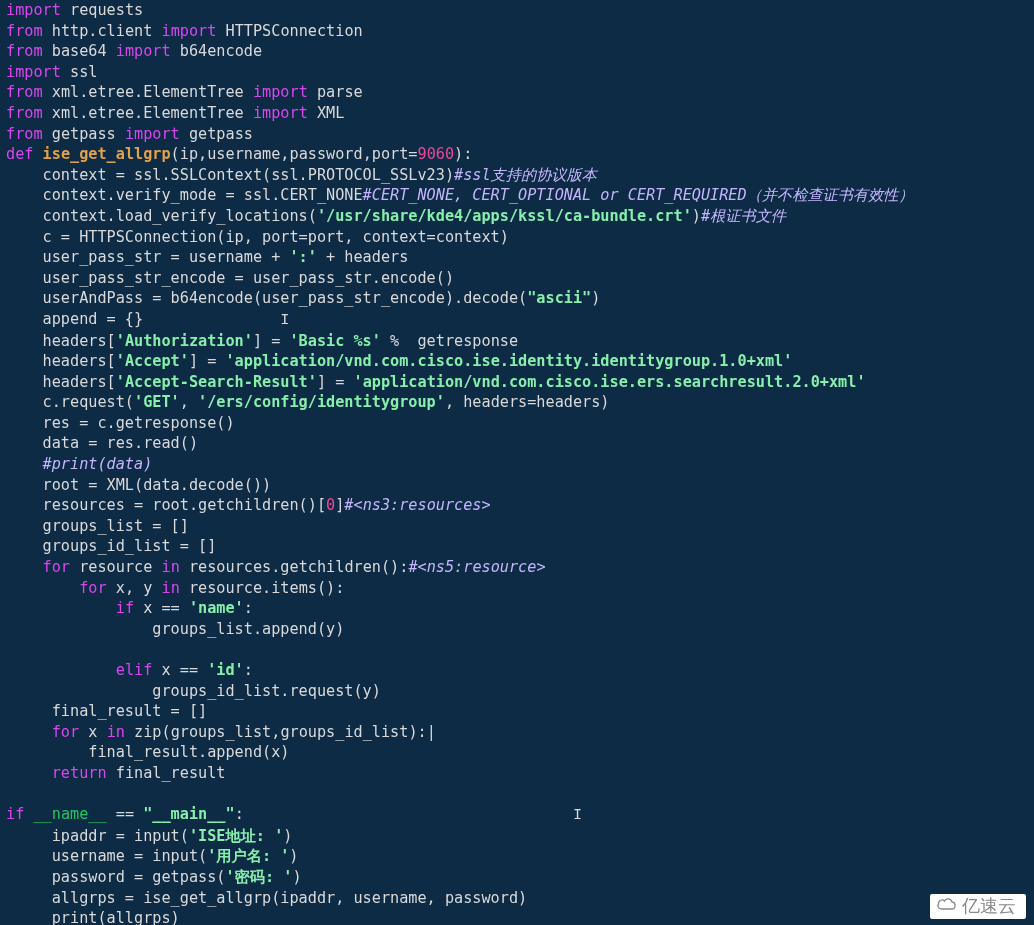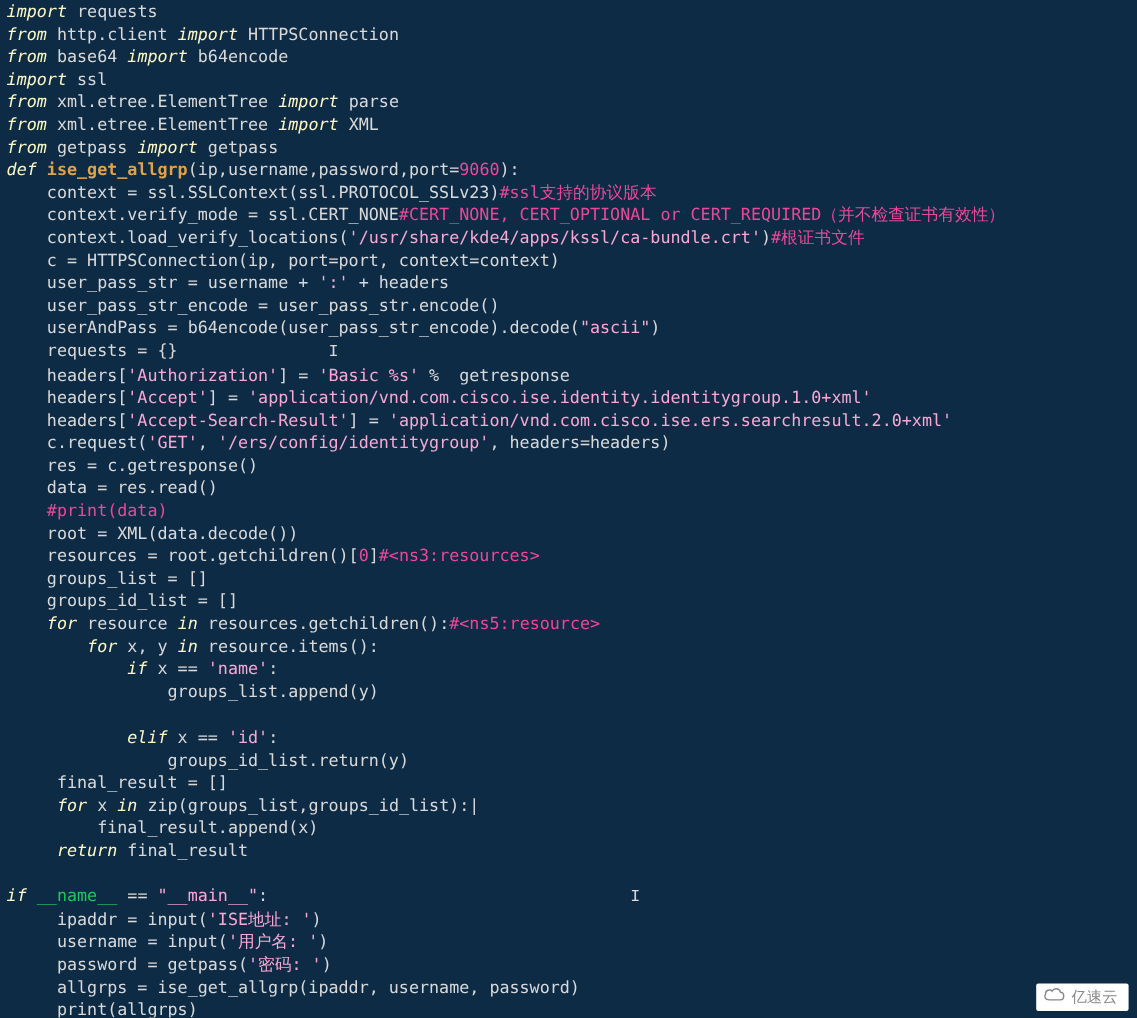--- a/index.html
+++ b/index.html
@@ -13,35 +13,35 @@
     line-height: 20.6px;
     overflow: hidden;
     position: relative;
   }
   pre#code-block {
     margin: 0;
     padding: 0 6px 0 6px;
     white-space: pre;
     color: #d9d9d9;
   }
-  .kw  { color: #fef9c3; font-style: italic; }
-  .str { color: #f9a8d4; }    
+  .kw  { color: #d946ef; }
+  .str { color: #86efac; font-weight: bold; }    
   .num { color: #ec4899; }    
-  .cmt { color: #ec4899; }
+  .cmt { color: #c4b5fd; font-style: italic; }
   .name{ color: #d9d9d9; }
   .yel { color: #e2a24a; font-weight: bold; }
   .paren { color: #d9d9d9; }
   .white { color: #22c55e; }
   .watermark {
     position: absolute;
     right: 8px;
     bottom: 6px;
     background: #ffffff;
     color: #888;
-    font-size: 14px;
+    font-size: 18px;
     font-family: sans-serif;
     padding: 2px 10px 2px 32px;
     border-radius: 2px;
     display: flex;
     align-items: center;
   }
   .watermark svg {
     position: absolute;
     left: 6px;
     top: 2px;
@@ -62,39 +62,39 @@
 <span class="kw">from</span> <span class="name">xml.etree.ElementTree</span> <span class="kw">import</span> <span class="name">XML</span>
 <span class="kw">from</span> <span class="name">getpass</span> <span class="kw">import</span> <span class="name">getpass</span>
 <span class="kw">def</span> <span class="yel">ise_get_allgrp</span><span class="paren">(</span><span class="name">ip,username,password,port=</span><span class="num">9060</span><span class="paren">):</span>
     <span class="name">context = ssl.SSLContext(ssl.PROTOCOL_SSLv23)</span><span class="cmt">#ssl支持的协议版本</span>
     <span class="name">context.verify_mode = ssl.CERT_NONE</span><span class="cmt">#CERT_NONE, CERT_OPTIONAL or CERT_REQUIRED（并不检查证书有效性）</span>
     <span class="name">context.load_verify_locations(</span><span class="str">'/usr/share/kde4/apps/kssl/ca-bundle.crt'</span><span class="name">)</span><span class="cmt">#根证书文件</span>
     <span class="name">c = HTTPSConnection(ip, port=port, context=context)</span>
     <span class="name">user_pass_str = username + </span><span class="str">':'</span><span class="name"> + headers</span>
     <span class="name">user_pass_str_encode = user_pass_str.encode()</span>
     <span class="name">userAndPass = b64encode(user_pass_str_encode).decode(</span><span class="str">"ascii"</span><span class="name">)</span>
-    <span class="name">requests = {}</span>               <span class="caret-i">I</span>
+    <span class="name">append = {}</span>               <span class="caret-i">I</span>
     <span class="name">headers[</span><span class="str">'Authorization'</span><span class="name">] = </span><span class="str">'Basic %s'</span><span class="name"> %  getresponse</span>
     <span class="name">headers[</span><span class="str">'Accept'</span><span class="name">] = </span><span class="str">'application/vnd.com.cisco.ise.identity.identitygroup.1.0+xml'</span>
     <span class="name">headers[</span><span class="str">'Accept-Search-Result'</span><span class="name">] = </span><span class="str">'application/vnd.com.cisco.ise.ers.searchresult.2.0+xml'</span>
     <span class="name">c.request(</span><span class="str">'GET'</span><span class="name">, </span><span class="str">'/ers/config/identitygroup'</span><span class="name">, headers=headers)</span>
     <span class="name">res = c.getresponse()</span>
     <span class="name">data = res.read()</span>
     <span class="cmt">#print(data)</span>
     <span class="name">root = XML(data.decode())</span>
     <span class="name">resources = root.getchildren()[</span><span class="num">0</span><span class="name">]</span><span class="cmt">#&lt;ns3:resources&gt;</span>
     <span class="name">groups_list = []</span>
     <span class="name">groups_id_list = []</span>
     <span class="kw">for</span> <span class="name">resource</span> <span class="kw">in</span> <span class="name">resources.getchildren():</span><span class="cmt">#&lt;ns5:resource&gt;</span>
         <span class="kw">for</span> <span class="name">x, y</span> <span class="kw">in</span> <span class="name">resource.items():</span>
             <span class="kw">if</span> <span class="name">x == </span><span class="str">'name'</span><span class="name">:</span>
                 <span class="name">groups_list.append(y)</span>
                 
             <span class="kw">elif</span> <span class="name">x == </span><span class="str">'id'</span><span class="name">:</span>
-                <span class="name">groups_id_list.return(y)</span>
+                <span class="name">groups_id_list.request(y)</span>
     <span class="name"> final_result = []</span>
      <span class="kw">for</span> <span class="name">x</span> <span class="kw">in</span> <span class="name">zip(groups_list,groups_id_list):|</span>
         <span class="name"> final_result.append(x)</span>
      <span class="kw">return</span> <span class="name">final_result</span>
 
 <span class="kw">if</span> <span class="white">__name__</span><span class="name"> == </span><span class="str">"__main__"</span><span class="name">:</span>                                    <span class="caret-i">I</span>
     <span class="name"> ipaddr = input(</span><span class="str">'ISE地址: '</span><span class="name">)</span>
     <span class="name"> username = input(</span><span class="str">'用户名: '</span><span class="name">)</span>
     <span class="name"> password = getpass(</span><span class="str">'密码: '</span><span class="name">)</span>
     <span class="name"> allgrps = ise_get_allgrp(ipaddr, username, password)</span>

